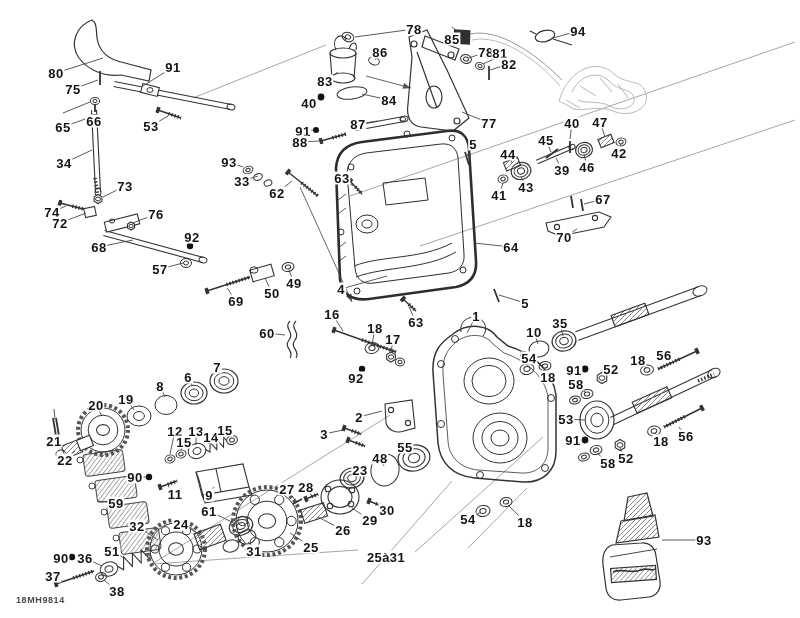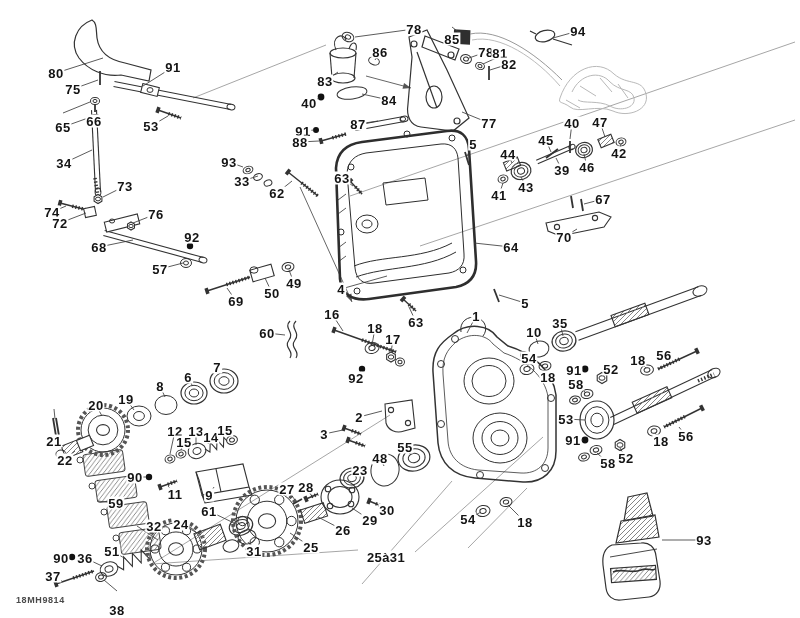--- a/index.html
+++ b/index.html
@@ -596,40 +596,40 @@
       <div class="callout" style="left: 287px; top: 489px;">27</div>
       <div class="callout" style="left: 306px; top: 487px;">28</div>
       <div class="callout" style="left: 387px; top: 510px;">30</div>
       <div class="callout" style="left: 370px; top: 520px;">29</div>
       <div class="callout" style="left: 343px; top: 530px;">26</div>
       <div class="callout" style="left: 311px; top: 547px;">25</div>
       <div class="callout" style="left: 386px; top: 557px;">25à31</div>
       <div class="callout" style="left: 254px; top: 551px;">31</div>
       <div class="callout" style="left: 209px; top: 511px;">61</div>
       <div class="callout" style="left: 181px; top: 524px;">24</div>
-      <div class="callout" style="left: 154px; top: 526px; text-align: center;">32</div>
+      <div class="callout" style="left: 137px; top: 526px; text-align: center;">32</div>
       <div class="callout" style="left: 116px; top: 503px;">59</div>
       <div class="callout" style="left: 65px; top: 460px;">22</div>
       <div class="callout" style="left: 54px; top: 409px; margin-top: 32px;">21</div>
       <div class="callout" style="left: 96px; top: 405px;">20</div>
       <div class="callout" style="left: 126px; top: 399px;">19</div>
       <div class="callout" style="left: 160px; top: 386px;">8</div>
       <div class="callout" style="left: 188px; top: 377px;">6</div>
       <div class="callout" style="left: 217px; top: 367px;">7</div>
       <div class="callout" style="left: 175px; top: 431px;">12</div>
       <div class="callout" style="left: 184px; top: 442px;">15</div>
       <div class="callout" style="left: 196px; top: 431px;">13</div>
       <div class="callout" style="left: 211px; top: 437px;">14</div>
       <div class="callout" style="left: 225px; top: 430px;">15</div>
       <div class="callout" style="left: 135px; top: 477px;">90</div>
       <div class="callout" style="left: 175px; top: 494px; text-align: right;">11</div>
       <div class="callout" style="left: 209px; top: 495px;">9</div>
       <div class="callout" style="left: 61px; top: 558px;">90</div>
       <div class="callout" style="left: 85px; top: 558px;">36</div>
       <div class="callout" style="left: 112px; top: 551px;">51</div>
       <div class="callout" style="left: 53px; top: 576px;">37</div>
-      <div class="callout" style="left: 117px; top: 610px;">38</div>
+      <div class="callout" style="left: 117px; top: 591px;">38</div>
       <div class="callout" style="left: 468px; top: 519px;">54</div>
       <div class="callout" style="left: 525px; top: 522px;">18</div>
       <div class="callout" style="left: 704px; top: 540px;">93</div>
     </div>
   <div class="code">18MH9814</div>
 </div>
 
 </body></html>

